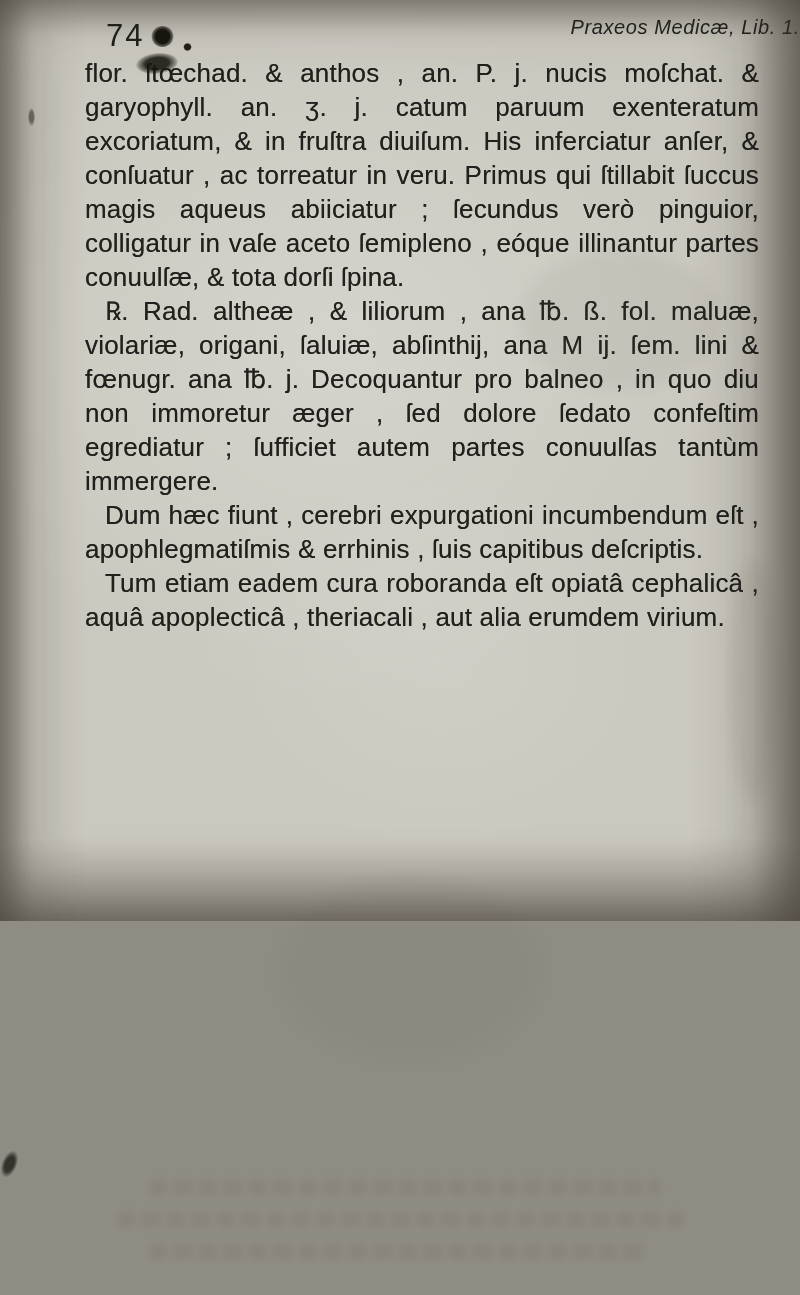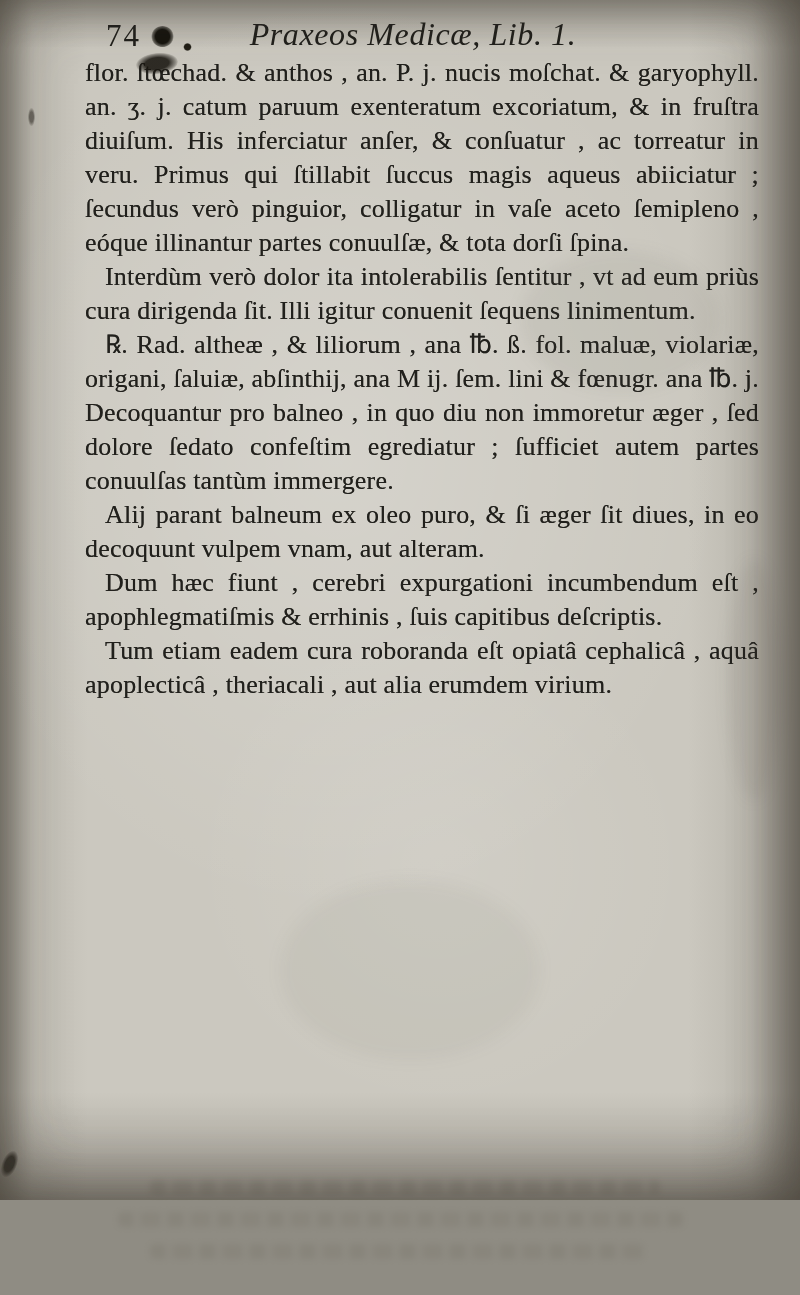--- a/index.html
+++ b/index.html
@@ -3,51 +3,51 @@
 <meta charset="utf-8">
 <style>
   html, body {
     margin: 0; padding: 0;
     width: 800px; height: 1295px;
     overflow: hidden;
     background: #8f8c83;
   }
   .page {
     position: relative;
-    width: 800px; height: 1200px;
+    width: 800px; height: 921px;
     background-color: #cbc8bf;
     background-image:
       radial-gradient(ellipse 70% 55% at 42% 38%, rgba(255,255,255,0.20), rgba(255,255,255,0) 70%),
       radial-gradient(ellipse 45% 30% at 55% 72%, rgba(255,255,255,0.10), rgba(255,255,255,0) 70%),
       linear-gradient(90deg, rgba(75,70,60,0.38) 0%, rgba(75,70,60,0.10) 4%, rgba(75,70,60,0) 11%,
                              rgba(75,70,60,0) 86%, rgba(75,70,60,0.12) 94%, rgba(75,70,60,0.40) 100%),
       linear-gradient(180deg, rgba(75,70,60,0.28) 0%, rgba(75,70,60,0) 4%,
                               rgba(75,70,60,0) 91%, rgba(75,70,60,0.32) 100%);
-    font-family: Liberation Serif, serif;
+    font-family: Liberation Sans, sans-serif;
     color: #21201c;
   }
   .page::after {
     content: "";
     position: absolute; inset: 0;
     box-shadow:
       inset 0 0 70px rgba(60,55,45,0.30),
       inset -28px 0 45px rgba(60,55,45,0.28),
       inset 0 -34px 55px rgba(60,55,45,0.26),
       inset 10px 0 25px rgba(60,55,45,0.18);
     pointer-events: none;
   }
 
   .header { position: absolute; top: 16px; left: 0; right: 0; height: 42px; }
   .pagenum {
     position: absolute; left: 106px; top: 2px;
     font-size: 31px; letter-spacing: 2px;
   }
   .title {
-    display: block; text-align: center;
-    font-style: italic; font-size: 32px; letter-spacing: 0.6px; padding-left: 26px;
+    display: block; text-align: right;
+    font-style: italic; font-size: 20px; letter-spacing: 0.6px; padding-left: 26px;
   }
 
   .text {
     position: absolute;
     top: 56px; left: 85px; width: 674px;
     font-size: 26px; line-height: 34px;
     text-align: justify;
     letter-spacing: 0.2px;
     text-shadow: 0 0 0.5px rgba(33,32,28,0.65);
   }
@@ -101,23 +101,21 @@
 
 <div class="page">
 
   <div class="header">
     <span class="pagenum">74</span>
     <span class="title">Praxeos Medicæ, Lib. 1.</span>
   </div>
 
   <div class="text">
     <p class="noindent">flor. ſtœchad. &amp; anthos , an. P. j. nucis moſchat. &amp; garyophyll. an. ʒ. j. catum paruum exenteratum excoriatum, &amp; in fruſtra diuiſum. His inferciatur anſer, &amp; conſuatur , ac torreatur in veru. Primus qui ſtillabit ſuccus magis aqueus abiiciatur ; ſecundus verò pinguior, colligatur in vaſe aceto ſemipleno , eóque illinantur partes conuulſæ, &amp; tota dorſi ſpina.</p>
-    <p>Interdùm verò dolor ita intolerabilis ſentitur , vt ad eum priùs cura dirigenda ſit. Illi igitur conuenit ſequens linimentum.</p>
     <p>℞. Rad. altheæ , &amp; liliorum , ana ℔. ß. fol. maluæ, violariæ, origani, ſaluiæ, abſinthij, ana M ij. ſem. lini &amp; fœnugr. ana ℔. j. Decoquantur pro balneo , in quo diu non immoretur æger , ſed dolore ſedato confeſtim egrediatur ; ſufficiet autem partes conuulſas tantùm immergere.</p>
-    <p>Alij parant balneum ex oleo puro, &amp; ſi æger ſit diues, in eo decoquunt vulpem vnam, aut alteram.</p>
     <p>Dum hæc fiunt , cerebri expurgationi incumbendum eſt , apophlegmatiſmis &amp; errhinis , ſuis capitibus deſcriptis.</p>
     <p>Tum etiam eadem cura roboranda eſt opiatâ cephalicâ , aquâ apoplecticâ , theriacali , aut alia erumdem virium.</p>
   </div>
 
   <div class="artifact stain stain-a"></div>
   <div class="artifact stain stain-b"></div>
   <div class="artifact stain stain-c"></div>
 
   <div class="artifact blot-a"></div>
   <div class="artifact blot-b"></div>

